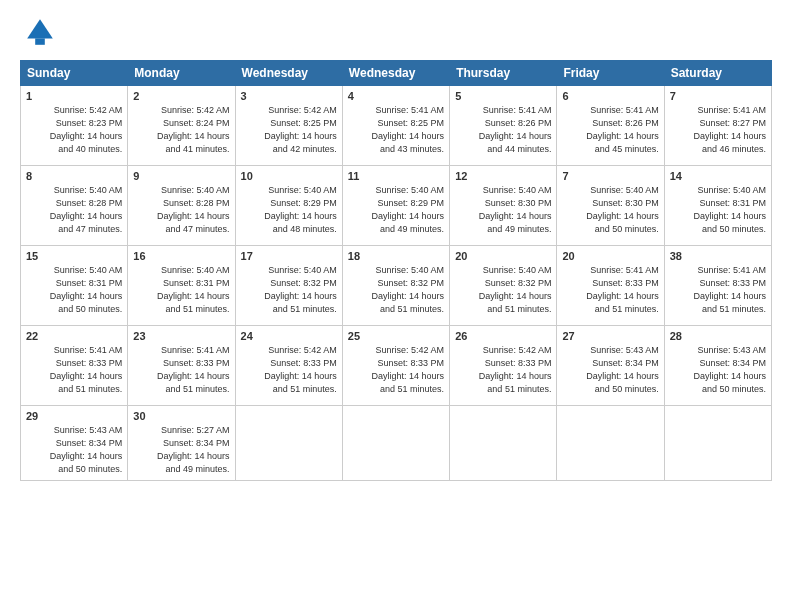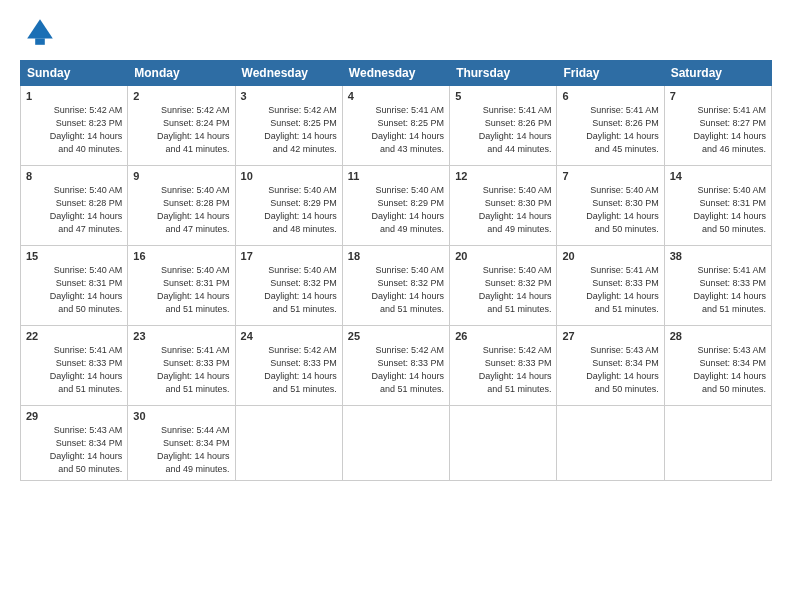--- a/index.html
+++ b/index.html
@@ -341,21 +341,21 @@
         <tr class="last-row">
           <td>
             <span class="day-num">29</span>
             <div class="day-info" style="white-space: pre-line;">Sunrise: 5:43 AM
 Sunset: 8:34 PM
 Daylight: 14 hours
 and 50 minutes.</div>
           </td>
           <td>
             <span class="day-num">30</span>
-            <div class="day-info" style="white-space: pre-line;">Sunrise: 5:44 AM
+            <div class="day-info" style="white-space: pre-line;">Sunrise: 5:27 AM
 Sunset: 8:34 PM
 Daylight: 14 hours
 and 49 minutes.</div>
           </td>
           <td class="empty-cell"></td>
           <td class="empty-cell"></td>
           <td class="empty-cell"></td>
           <td class="empty-cell"></td>
           <td class="empty-cell"></td>
         </tr>

